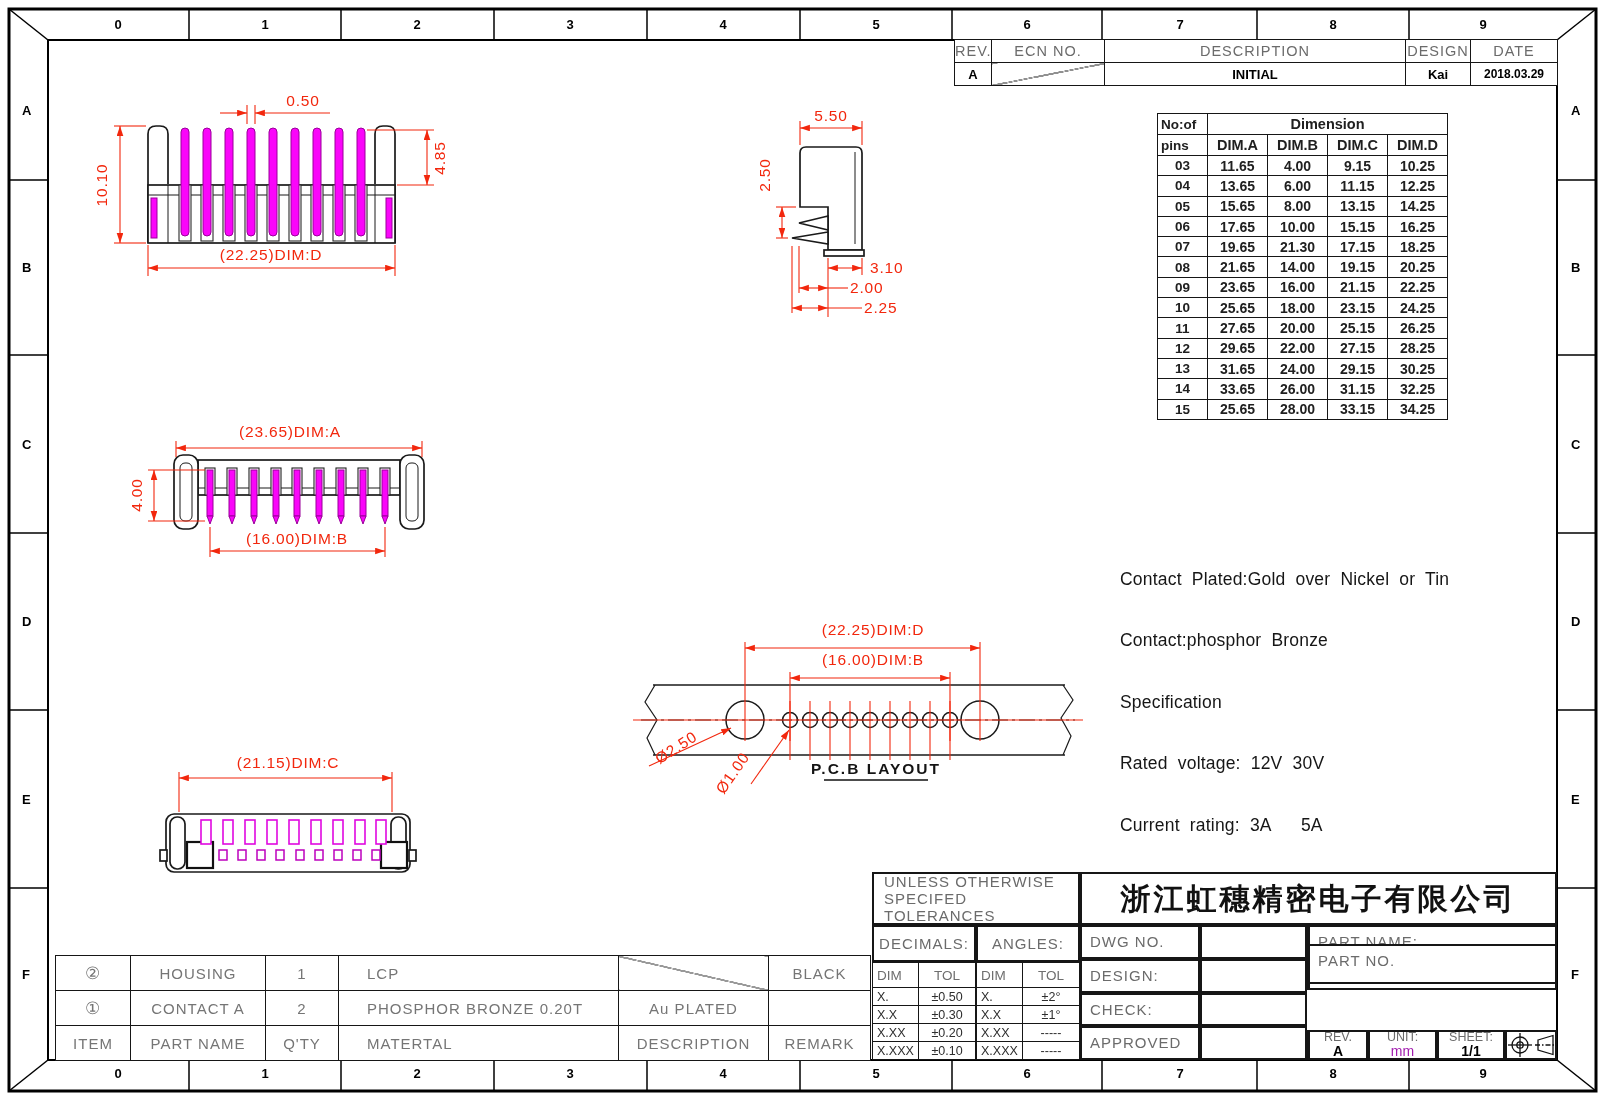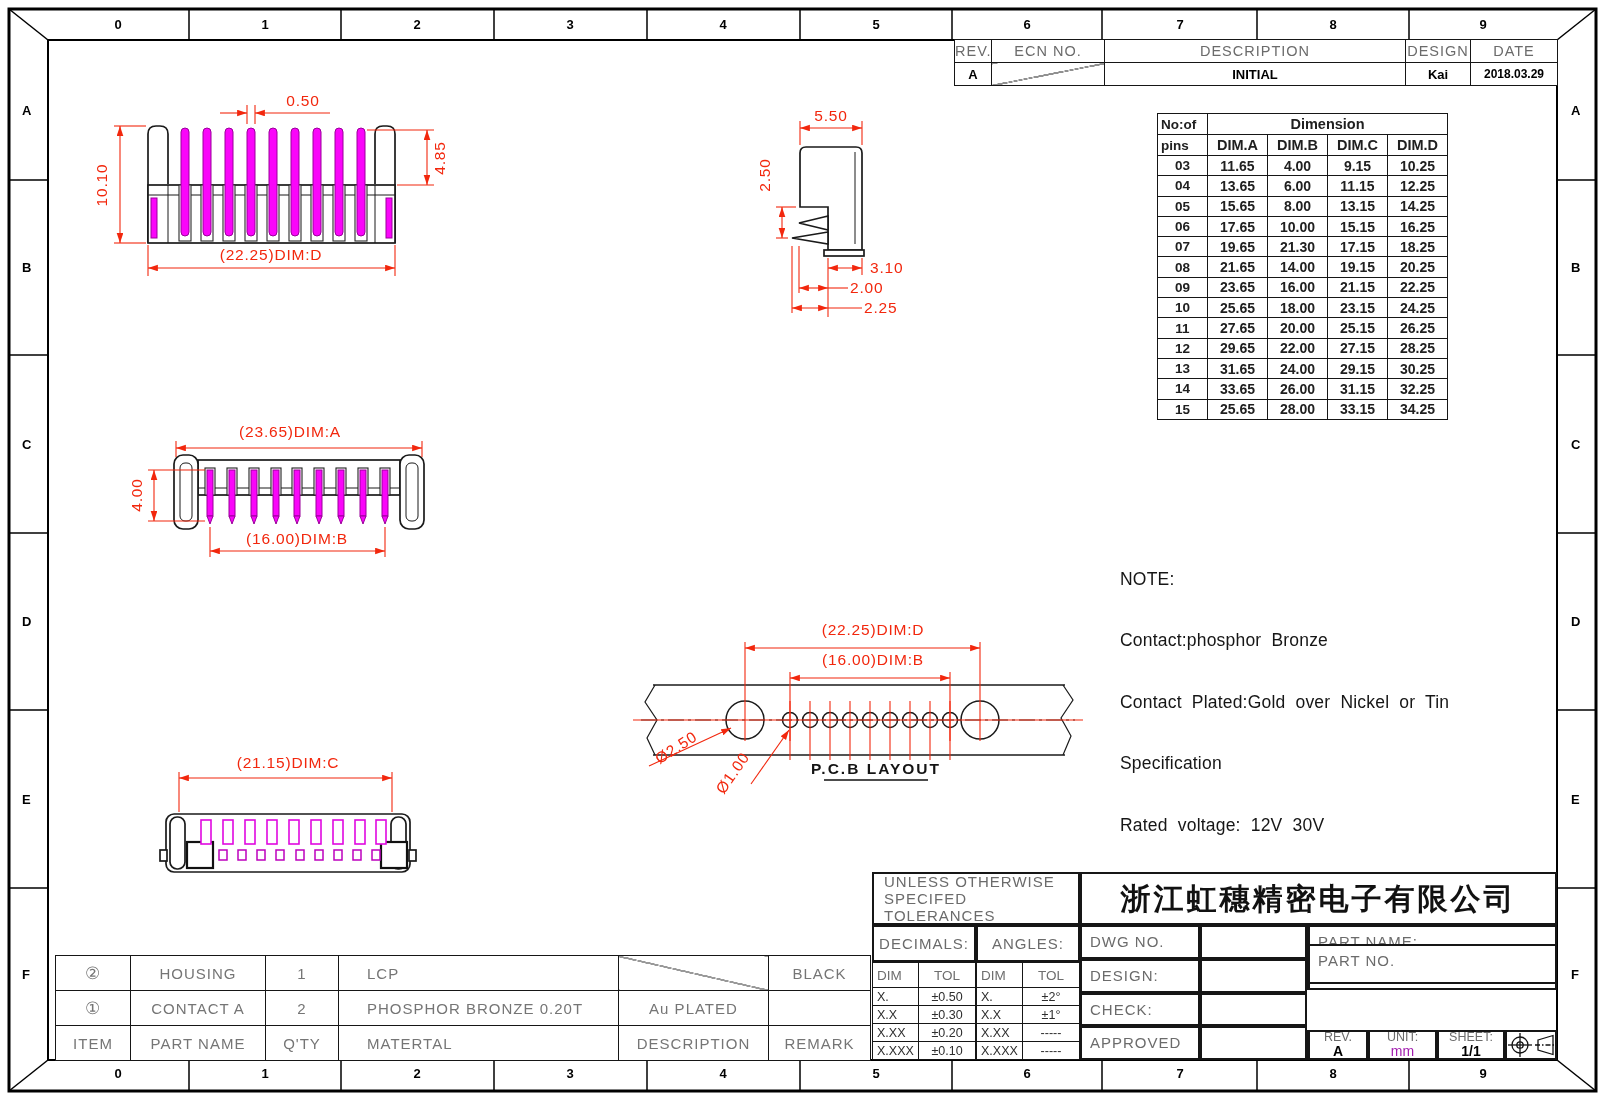--- a/index.html
+++ b/index.html
@@ -488,23 +488,22 @@
     </g>
     <text class="dim" x="240" y="29" text-anchor="middle">(22.25)DIM:D</text>
     <text class="dim" x="240" y="59" text-anchor="middle">(16.00)DIM:B</text>
     <text class="dim" transform="rotate(-33 46 146)" x="46" y="146" text-anchor="middle">Ø2.50</text>
     <text class="dim" transform="rotate(-55 104 170)" x="104" y="170" text-anchor="middle">Ø1.00</text>
     <text class="cap" x="243" y="168" text-anchor="middle">P.C.B LAYOUT</text>
     <line x1="191" y1="174" x2="295" y2="174" stroke="#111" stroke-width="1.4"></line>
   </svg>
 
   <div class="note" style="left:1120px;top:531px;width:435px">
-    <div>NOTE:</div>
+    <div>Contact Plated:Gold over Nickel or Tin</div>
     <div>Contact:phosphor Bronze</div>
-    <div>Contact Plated:Gold over Nickel or Tin</div>
     <div>Specification</div>
     <div>Rated voltage: 12V 30V</div>
     <div>Current rating: 3A   5A</div>
     <div>instant CURRENT:7A</div>
     
     
     
     
   </div>
 

